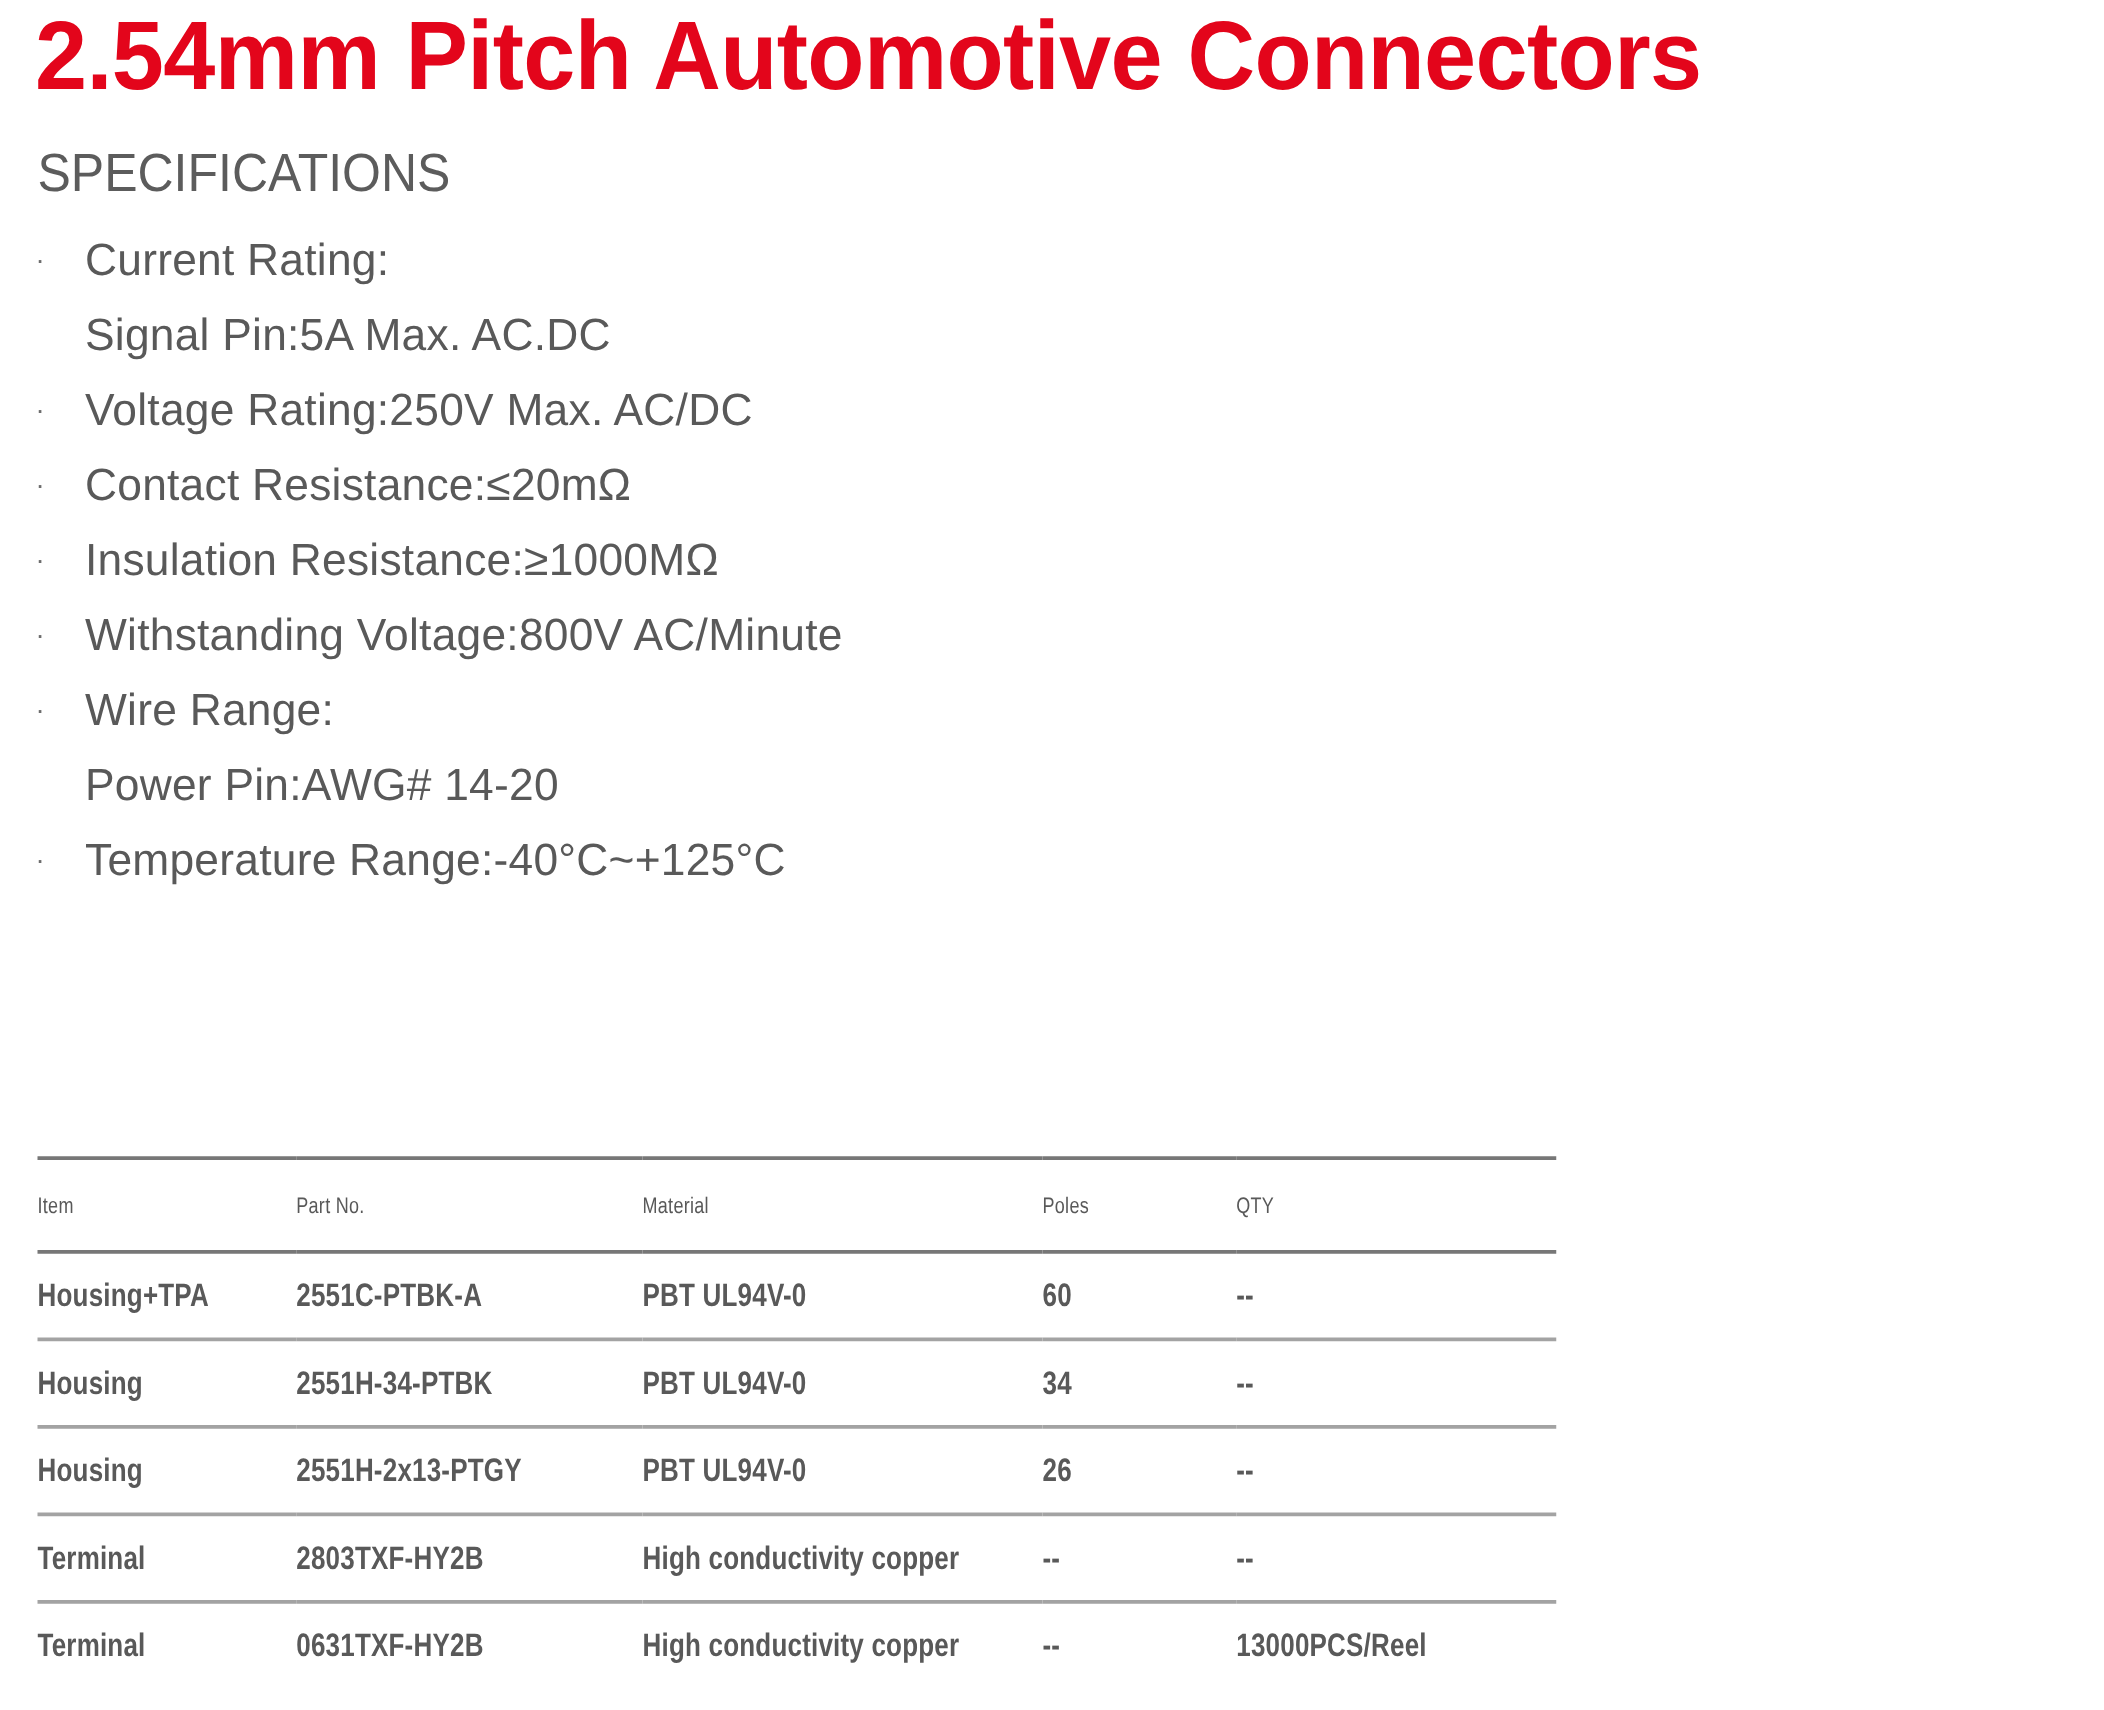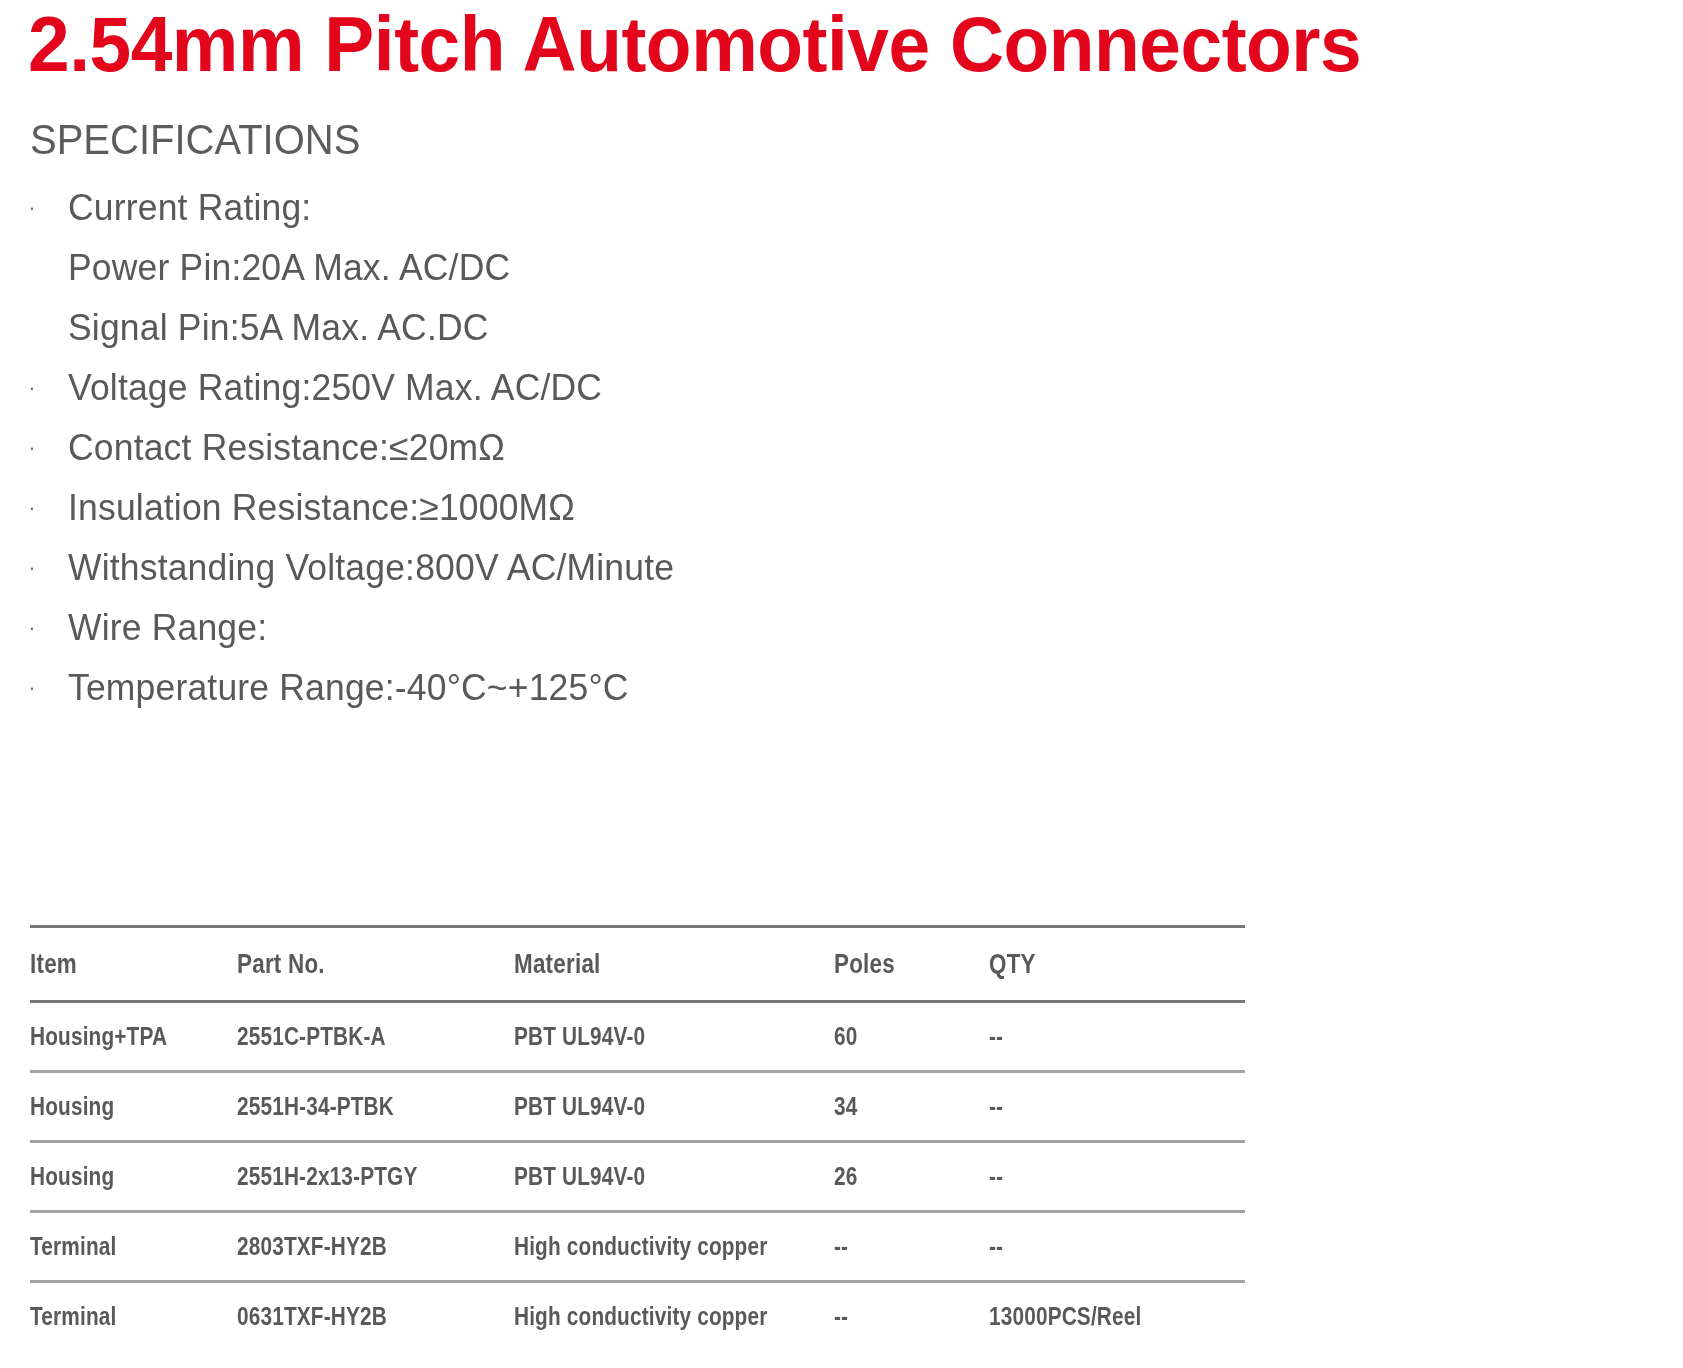--- a/index.html
+++ b/index.html
@@ -106,22 +106,22 @@
   .parts-table td {
     text-align: left;
     padding: 0;
     vertical-align: middle;
     font-family: "Liberation Sans", sans-serif;
     color: #595959;
     white-space: nowrap;
   }
   .parts-table thead th {
     height: 72px;
-    font-size: 28px;
-    font-weight: bold;
+    font-size: 18px;
+    font-weight: normal;
     letter-spacing: 0.3px;
   }
   .parts-table tbody td {
     height: 67px;
     font-size: 26px;
     font-weight: bold;
     letter-spacing: 0.2px;
   }
   .cellwrap {
     display: inline-block;
@@ -146,45 +146,45 @@
 
 <div class="spec-heading">SPECIFICATIONS</div>
 
 <div class="spec-list">
     <div class="spec-row">
       <span class="spec-bullet">·</span>
       <span class="spec-text">Current Rating:</span>
     </div>
     <div class="spec-row sub">
       <span class="spec-bullet"></span>
-      <span class="spec-text">Power Pin:20A Max. AC/DC</span>
+      <span class="spec-text">Signal Pin:5A Max. AC.DC</span>
+    </div>
+    <div class="spec-row">
+      <span class="spec-bullet">·</span>
+      <span class="spec-text">Voltage Rating:250V Max. AC/DC</span>
+    </div>
+    <div class="spec-row">
+      <span class="spec-bullet">·</span>
+      <span class="spec-text">Contact Resistance:≤20mΩ</span>
+    </div>
+    <div class="spec-row">
+      <span class="spec-bullet">·</span>
+      <span class="spec-text">Insulation Resistance:≥1000MΩ</span>
+    </div>
+    <div class="spec-row">
+      <span class="spec-bullet">·</span>
+      <span class="spec-text">Withstanding Voltage:800V AC/Minute</span>
+    </div>
+    <div class="spec-row">
+      <span class="spec-bullet">·</span>
+      <span class="spec-text">Wire Range:</span>
     </div>
     <div class="spec-row sub">
       <span class="spec-bullet"></span>
-      <span class="spec-text">Signal Pin:5A Max. AC.DC</span>
-    </div>
-    <div class="spec-row">
-      <span class="spec-bullet">·</span>
-      <span class="spec-text">Voltage Rating:250V Max. AC/DC</span>
-    </div>
-    <div class="spec-row">
-      <span class="spec-bullet">·</span>
-      <span class="spec-text">Contact Resistance:≤20mΩ</span>
-    </div>
-    <div class="spec-row">
-      <span class="spec-bullet">·</span>
-      <span class="spec-text">Insulation Resistance:≥1000MΩ</span>
-    </div>
-    <div class="spec-row">
-      <span class="spec-bullet">·</span>
-      <span class="spec-text">Withstanding Voltage:800V AC/Minute</span>
-    </div>
-    <div class="spec-row">
-      <span class="spec-bullet">·</span>
-      <span class="spec-text">Wire Range:</span>
+      <span class="spec-text">Power Pin:AWG# 14-20</span>
     </div>
     <div class="spec-row">
       <span class="spec-bullet">·</span>
       <span class="spec-text">Temperature Range:-40°C~+125°C</span>
     </div>
   </div>
 
 <table class="parts-table">
   <colgroup>
     <col class="c-item">

